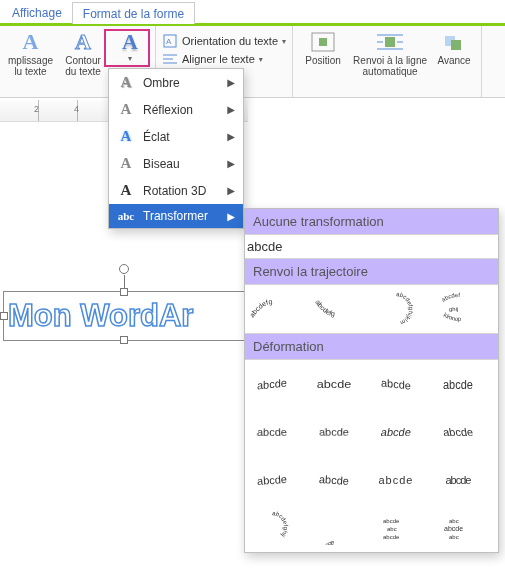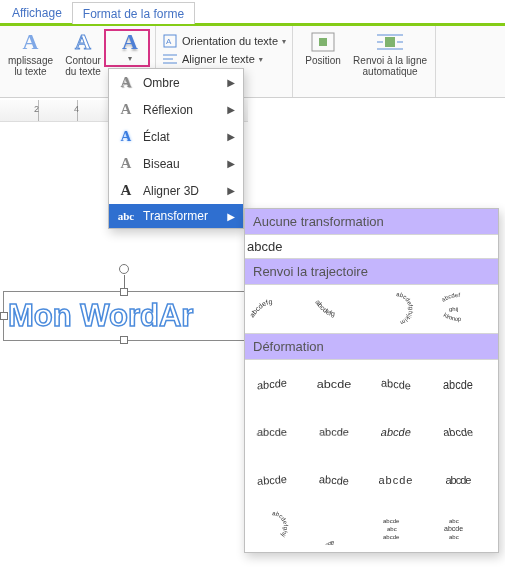--- a/index.html
+++ b/index.html
@@ -131,20 +131,29 @@
               <rect x="8" y="5" width="10" height="10" fill="#7fb36e"></rect>
               <line x1="0" y1="3" x2="26" y2="3" stroke="#5b8cd6"></line>
               <line x1="0" y1="10" x2="6" y2="10" stroke="#5b8cd6"></line>
               <line x1="20" y1="10" x2="26" y2="10" stroke="#5b8cd6"></line>
               <line x1="0" y1="17" x2="26" y2="17" stroke="#5b8cd6"></line>
             </svg>
         </span>
         <span style="white-space:pre-line">Renvoi à la ligne
 automatique</span>
       </div>
+      <div class="btn" style="min-width:42px">
+        <span class="icon">
+          <svg width="22" height="20">
+              <rect x="2" y="4" width="10" height="10" fill="#b8d4f0"></rect>
+              <rect x="8" y="8" width="10" height="10" fill="#7fb36e"></rect>
+            </svg>
+        </span>
+        <span>Avance</span>
+      </div>
     </div>
   </div>
 </div>
 
 <div class="highlight-box"></div>
 
 <div class="dropdown">
   <div class="dd-item">
     <span class="dd-A" style="text-shadow:1px 1px 1px #aaa">A</span>
     <span>Ombre</span>
@@ -160,21 +169,21 @@
     <span>Éclat</span>
     <span class="arrow">▶</span>
   </div>
   <div class="dd-item">
     <span class="dd-A">A</span>
     <span>Biseau</span>
     <span class="arrow">▶</span>
   </div>
   <div class="dd-item">
     <span class="dd-A" style="color:#333">A</span>
-    <span>Aligner 3D</span>
+    <span>Rotation 3D</span>
     <span class="arrow">▶</span>
   </div>
   <div class="dd-item sel">
     <span class="dd-A" style="font-size:11px">abc</span>
     <span>Transformer</span>
     <span class="arrow">▶</span>
   </div>
 </div>
 
 <div class="subpanel">

